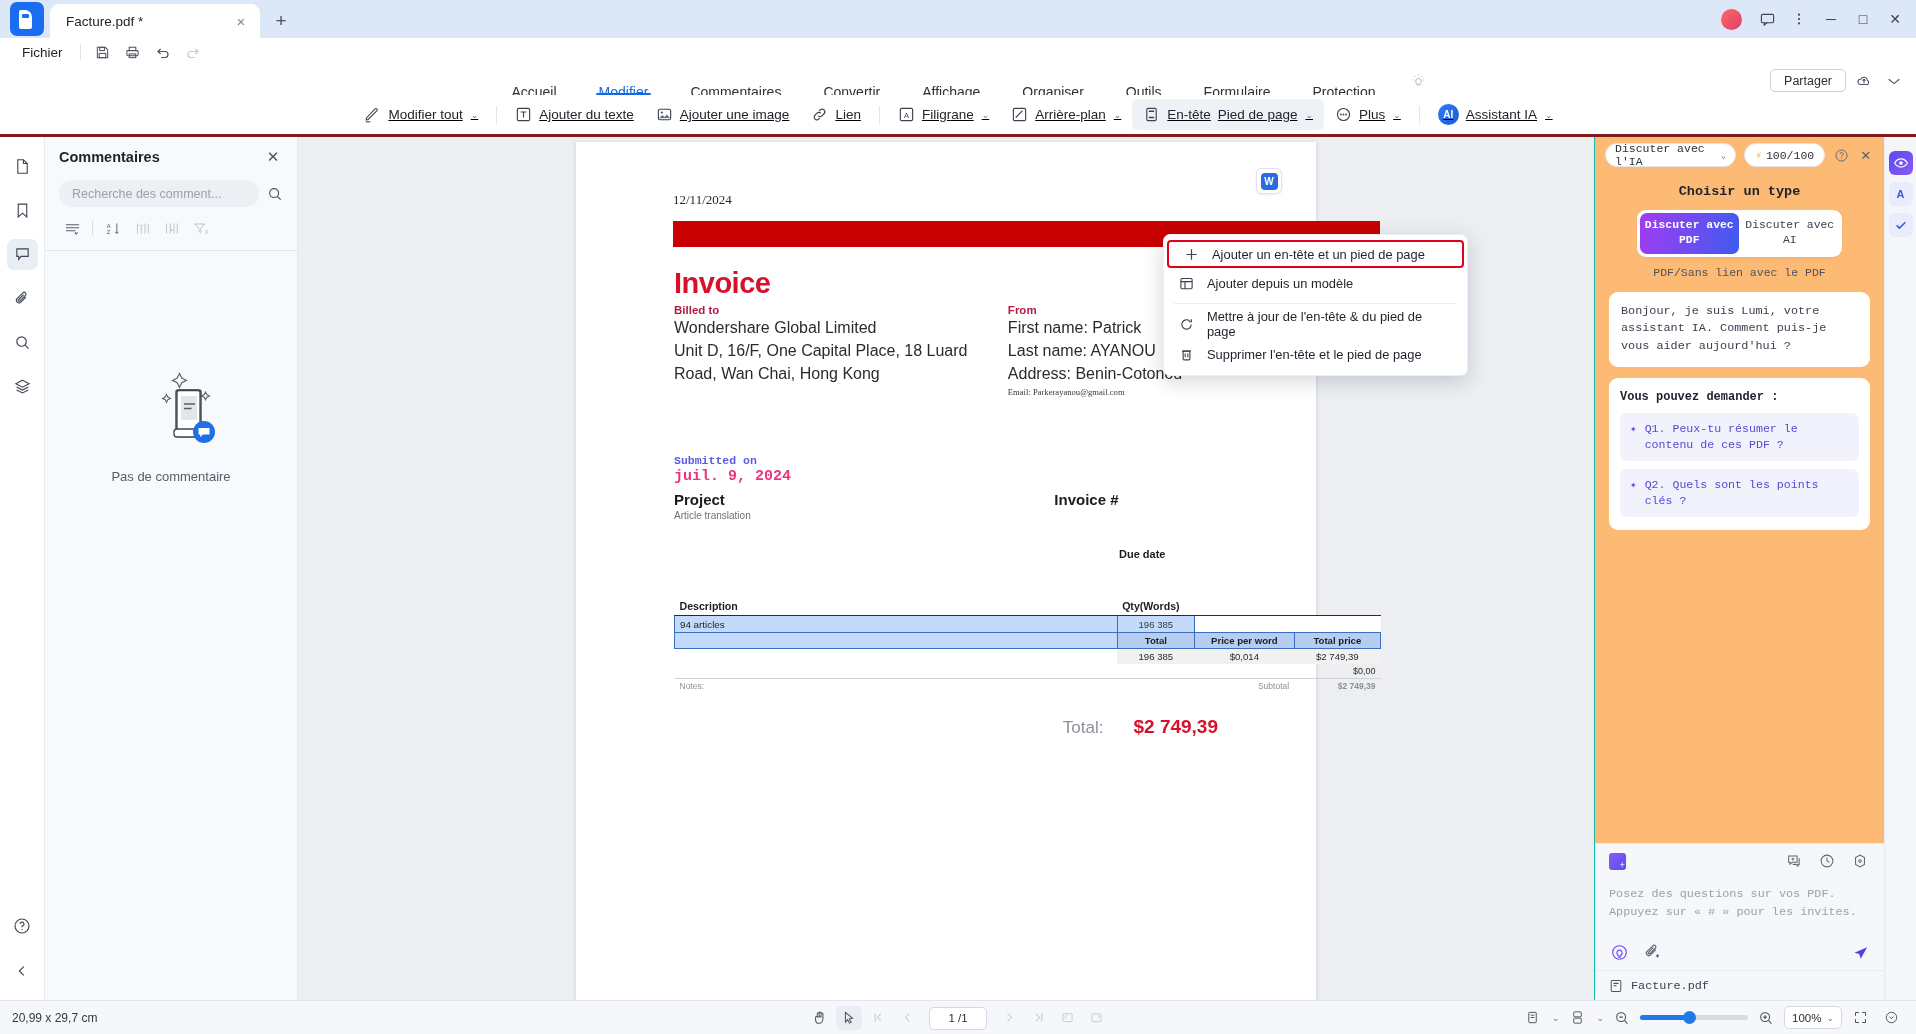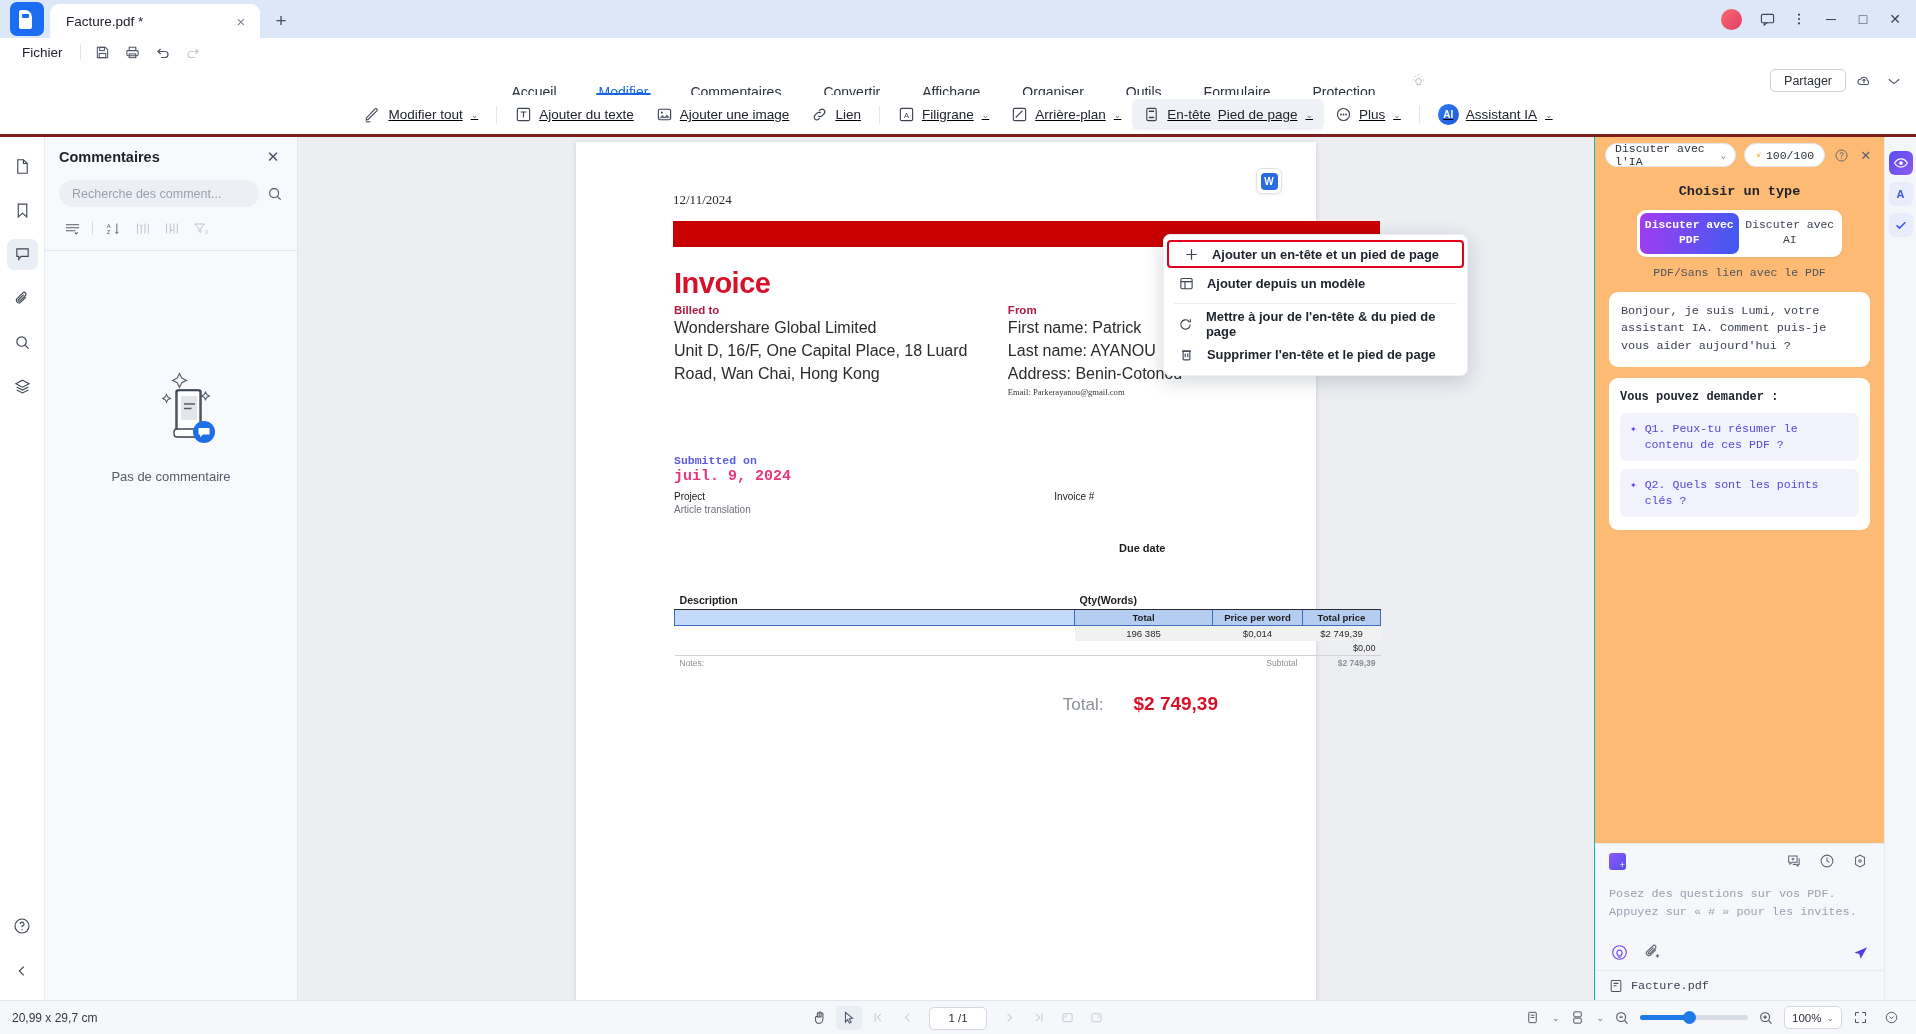--- a/index.html
+++ b/index.html
@@ -183,21 +183,21 @@
   .lbl-from { font-size: 11.5px; font-weight: bold; color:#b11b44; }
   .sm { font-size: 16px; color:#2b2b2b; line-height: 1.45; }
   .xs { font-size: 8.6px; color:#33373d; line-height: 1.5;
      font-family: "Liberation Serif", serif; }
   .submitted { margin: 56px 0 0 50px; font-family: Liberation Mono, monospace; }
   .sub-lbl { font-size: 11.5px; font-weight: bold; color:#5b5be0; }
   .sub-date { font-size: 15px; color:#e8357e; font-weight: bold; margin-top:1px; }
   .proj-row { display:flex; margin: 6px 0 0 50px; }
   .proj-l { width: 445px; }
   .proj-r { width: 250px; }
-  .b11 { font-size: 10px; font-weight: normal; color:#1c1c1c; }
+  .b11 { font-size: 15px; font-weight: bold; color:#1c1c1c; }
   .g10 { font-size: 10px; color:#6d7178; margin-top:2px; }
   .duedate { margin: 27px 0 0 495px; font-size: 11px; font-weight: bold; color:#1c1c1c; }
 
   table.inv { margin: 38px 0 0 50px; border-collapse: collapse; width: 707px;
     font-size: 9.6px; color:#1d1d1d; }
   table.inv td, table.inv th { padding: 2px 5px; }
   .th-desc { font-size: 10.6px; font-weight: bold; text-align: left; border-bottom: 1.4px solid #2b2b2b;
      padding-bottom: 3px !important; }
   .th-qty { font-size: 10.6px; font-weight: bold; text-align: left; border-bottom: 1.4px solid #2b2b2b;
      padding-bottom: 3px !important; }
@@ -321,21 +321,21 @@
     background:#1f7ae8; }
   .zoombox {
     width: 58px; height: 23px; border:1px solid #d3d8e1; border-radius:5px; background:#fff;
     display:flex; align-items:center; justify-content:center; gap:4px; font-size: 11.5px; color:#2b3139;
   }
 
   
   .dropdown {
     position: absolute; left: 1163px; top: 97px; width: 305px; background:#fff;
     border-radius: 7px; box-shadow: 0 5px 20px rgba(20,30,60,.19); padding: 5px 0 6px;
-    z-index: 50; border: 1px solid #eceff4; font-weight: bold;
+    z-index: 50; border: 1px solid #eceff4;
   }
   .dd-item {
     height: 30px; display:flex; align-items:center; gap: 12px; padding: 0 14px;
     font-size: 12.9px; color:#1d222b; position: relative;
   }
   .dd-item.hl { border: 2px solid #e3001b; border-radius: 4px; margin: 0 3px;
     height: 28px; background:#fff; }
   .dd-icn { width: 17px; display:flex; align-items:center; justify-content:center; color:#3b4350; }
   .dd-sep { height:1px; background:#ecedf1; margin: 5px 10px; }
   svg { display:block; }
@@ -682,20 +682,26 @@
           </div>
         </div>
         <div class="duedate">Due date</div>
 
         <table class="inv">
           <tbody>
               <tr>
             <th class="th-desc" style="width:400px">Description</th>
             <th class="th-qty" colspan="3">Qty(Words)</th>
           </tr>
+          <tr class="sel-row">
+            <td class="desc">94 articles</td>
+            <td class="qty" style="width:70px">196 385</td>
+            <td style="background:#fff"></td>
+            <td style="background:#fff"></td>
+          </tr>
           <tr class="hdr2">
             <td class="blank"></td>
             <td>Total</td>
             <td style="width:90px">Price per word</td>
             <td style="width:78px">Total price</td>
           </tr>
           <tr class="vals">
             <td class="first"></td>
             <td>196 385</td>
             <td>$0,014</td>

